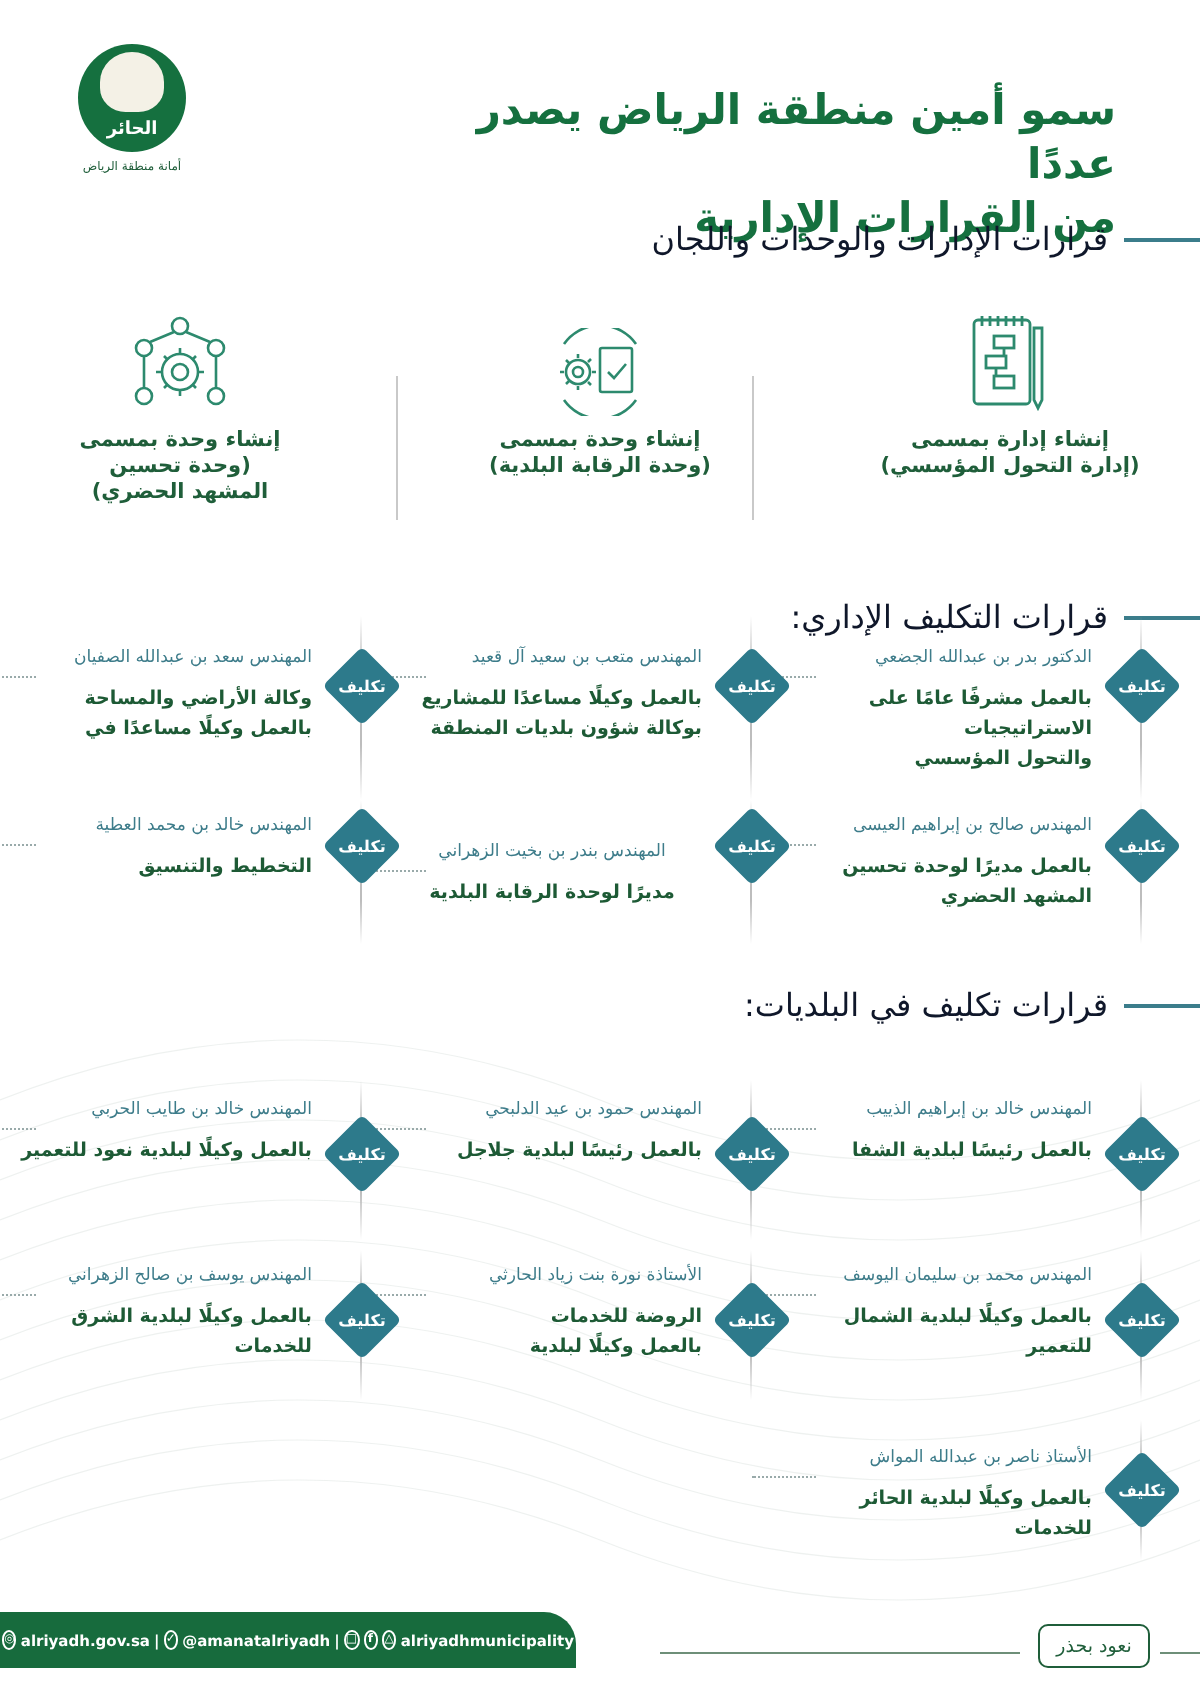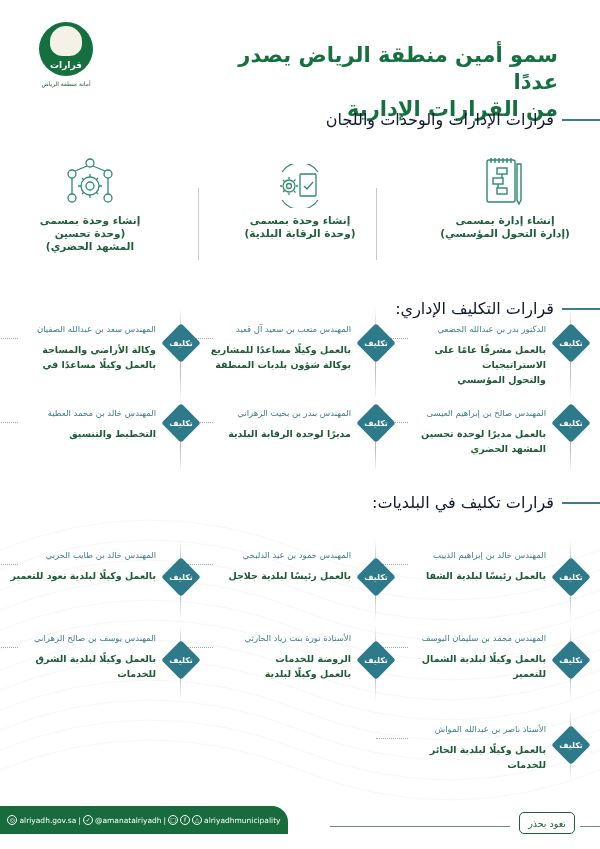--- a/index.html
+++ b/index.html
@@ -30,21 +30,21 @@
   .vline { position: absolute; right: 19px; top: 0; width: 1px; height: 100%; background: linear-gradient(to bottom, rgba(190,190,190,0), #bdbdbd 30%, #bdbdbd 70%, rgba(190,190,190,0)); }
   .diamond { position: absolute; right: 0; width: 38px; height: 38px; }
   .diamond-shape { position: absolute; left: 5px; top: 5px; width: 28px; height: 28px; background: #2d7a8b; transform: rotate(45deg); border-radius: 3px; }
   .diamond-label { position: absolute; left: 0; top: 0; width: 38px; height: 38px; display: flex; align-items: center; justify-content: center; color: #ffffff; font-size: 8px; font-weight: bold; }
   .assign-body { position: absolute; right: 44px; width: 150px; text-align: right; }
   .assign-name { color: #3d7c8a; font-size: 8.5px; white-space: nowrap; line-height: 11px; }
   .assign-dots { width: 32px; border-top: 1px dotted #9aa; margin: 3px 0 3px 0; margin-right: auto; margin-left: 0; position: relative; right: 20px; }
   .assign-role { color: #1d5a35; font-size: 9.5px; font-weight: bold; line-height: 15px; }
 
   .footer-bar { position: absolute; left: 0; top: 806px; width: 288px; height: 28px; background: #176b3d; border-top-right-radius: 16px; display: flex; align-items: center; justify-content: center; direction: ltr; color: #ffffff; font-size: 7.5px; }
-  .footer-bar span { margin: 0 1px; }
+  .footer-bar span { margin: 0 1px; font-weight: bold; }
   .social-icon { display: inline-block; width: 10px; height: 10px; border: 1px solid #fff; border-radius: 50%; font-size: 6px; line-height: 8px; text-align: center; vertical-align: middle; }
   .footer-line { position: absolute; height: 1px; background: #6e8f78; top: 826px; }
   .slogan { position: absolute; left: 519px; top: 812px; width: 56px; height: 22px; border: 1.5px solid #1f5e3a; border-radius: 5px; color: #1f5e3a; font-size: 9.5px; font-weight: normal; display: flex; align-items: center; justify-content: center; }
 </style>
 </head>
 <body>
 
 <svg class="bg-pattern" viewBox="0 0 600 320">
   <g fill="none" stroke="#cfd8d4" stroke-width="0.6">
     <path d="M0 60 Q150 0 300 60 T600 60"></path>
@@ -58,21 +58,21 @@
     <path d="M0 220 Q150 160 300 220 T600 220"></path>
       <path d="M0 240 Q150 180 300 240 T600 240"></path>
     <path d="M0 260 Q150 200 300 260 T600 260"></path>
       <path d="M0 280 Q150 220 300 280 T600 280"></path>
   </g>
 </svg>
 
 <div class="logo">
   <div class="logo-circle">
     <div class="logo-inner"></div>
-    <div class="logo-word">قرارات</div>
+    <div class="logo-word">الحائر</div>
   </div>
   <div class="logo-caption">أمانة منطقة الرياض</div>
 </div>
 
 <div class="main-title">
   <div>سمو أمين منطقة الرياض يصدر عددًا</div>
   <div>من القرارات الإدارية</div>
 </div>
 
 <div class="section-title" style="top:110px;">
@@ -207,21 +207,21 @@
         <div>المشهد الحضري</div>
     </div>
   </div>
 </div>
 <div class="assign" style="left:195px; top:400px; height:72px;">
   <div class="vline"></div>
   <div class="diamond" style="top:4px;">
       <div class="diamond-shape"></div>
       <div class="diamond-label">تكليف</div>
     </div>
-  <div class="assign-body" style="top:8px;">
+  <div class="assign-body" style="top:21px;text-align:center;">
     <div class="assign-name">المهندس بندر بن بخيت الزهراني</div>
     <div class="assign-dots"></div>
     <div class="assign-role">
       <div>مديرًا لوحدة الرقابة البلدية</div>
     </div>
   </div>
 </div>
 <div class="assign" style="left:0px; top:400px; height:72px;">
   <div class="vline"></div>
   <div class="diamond" style="top:4px;">

